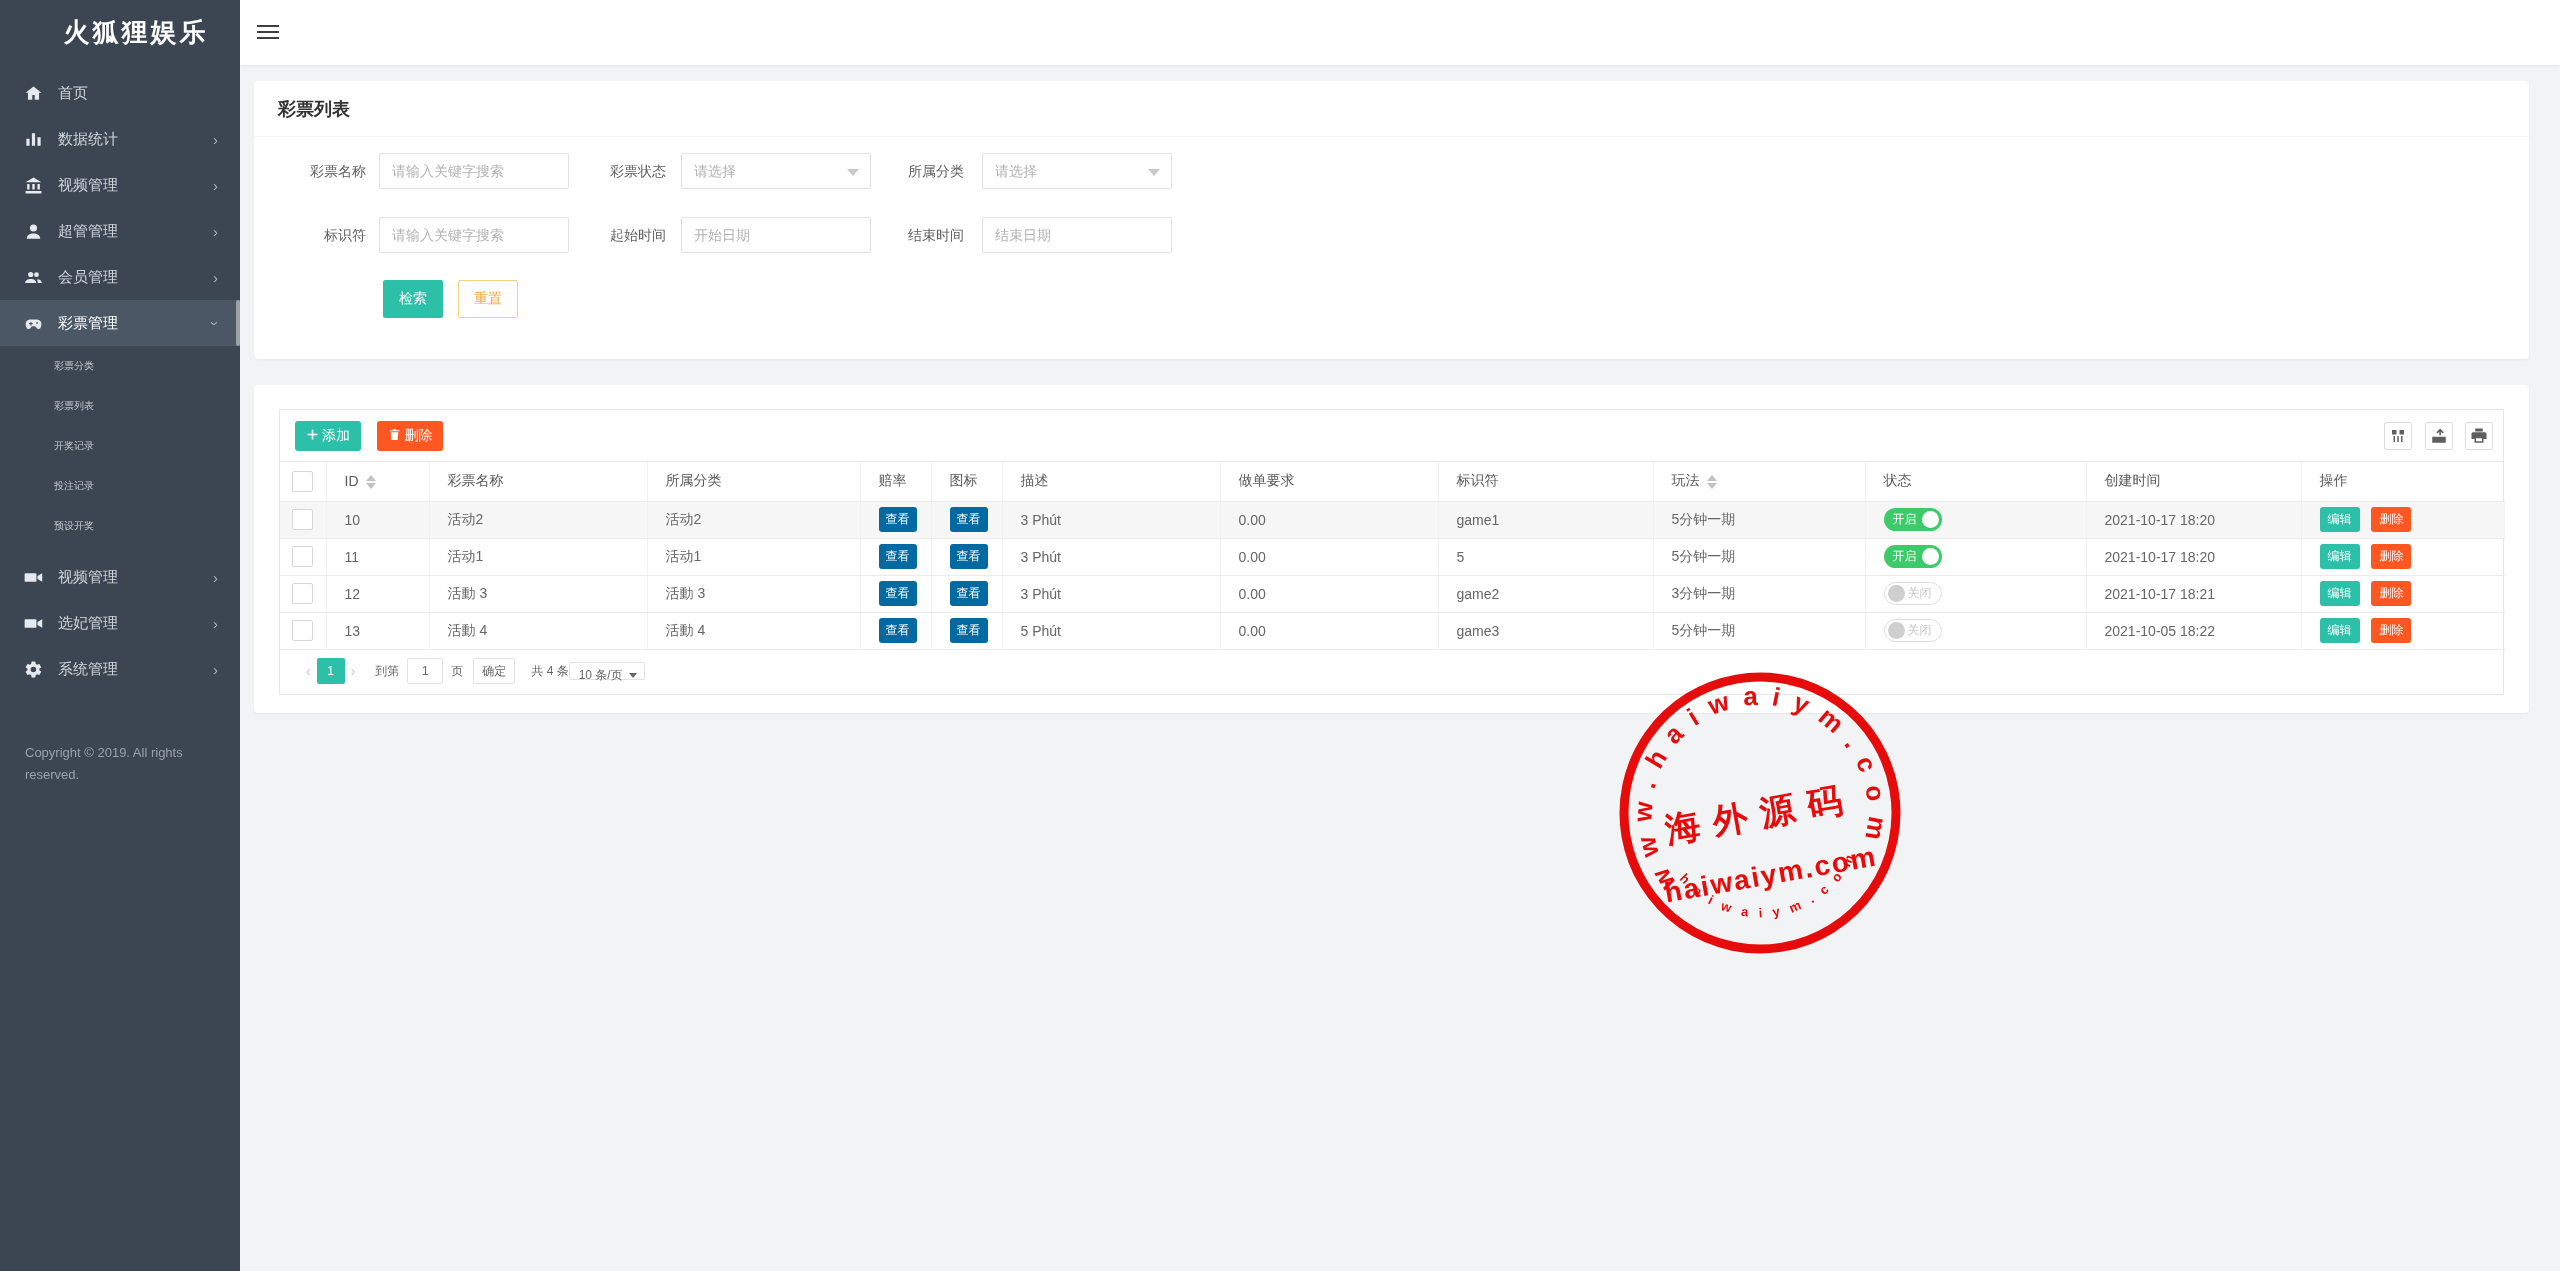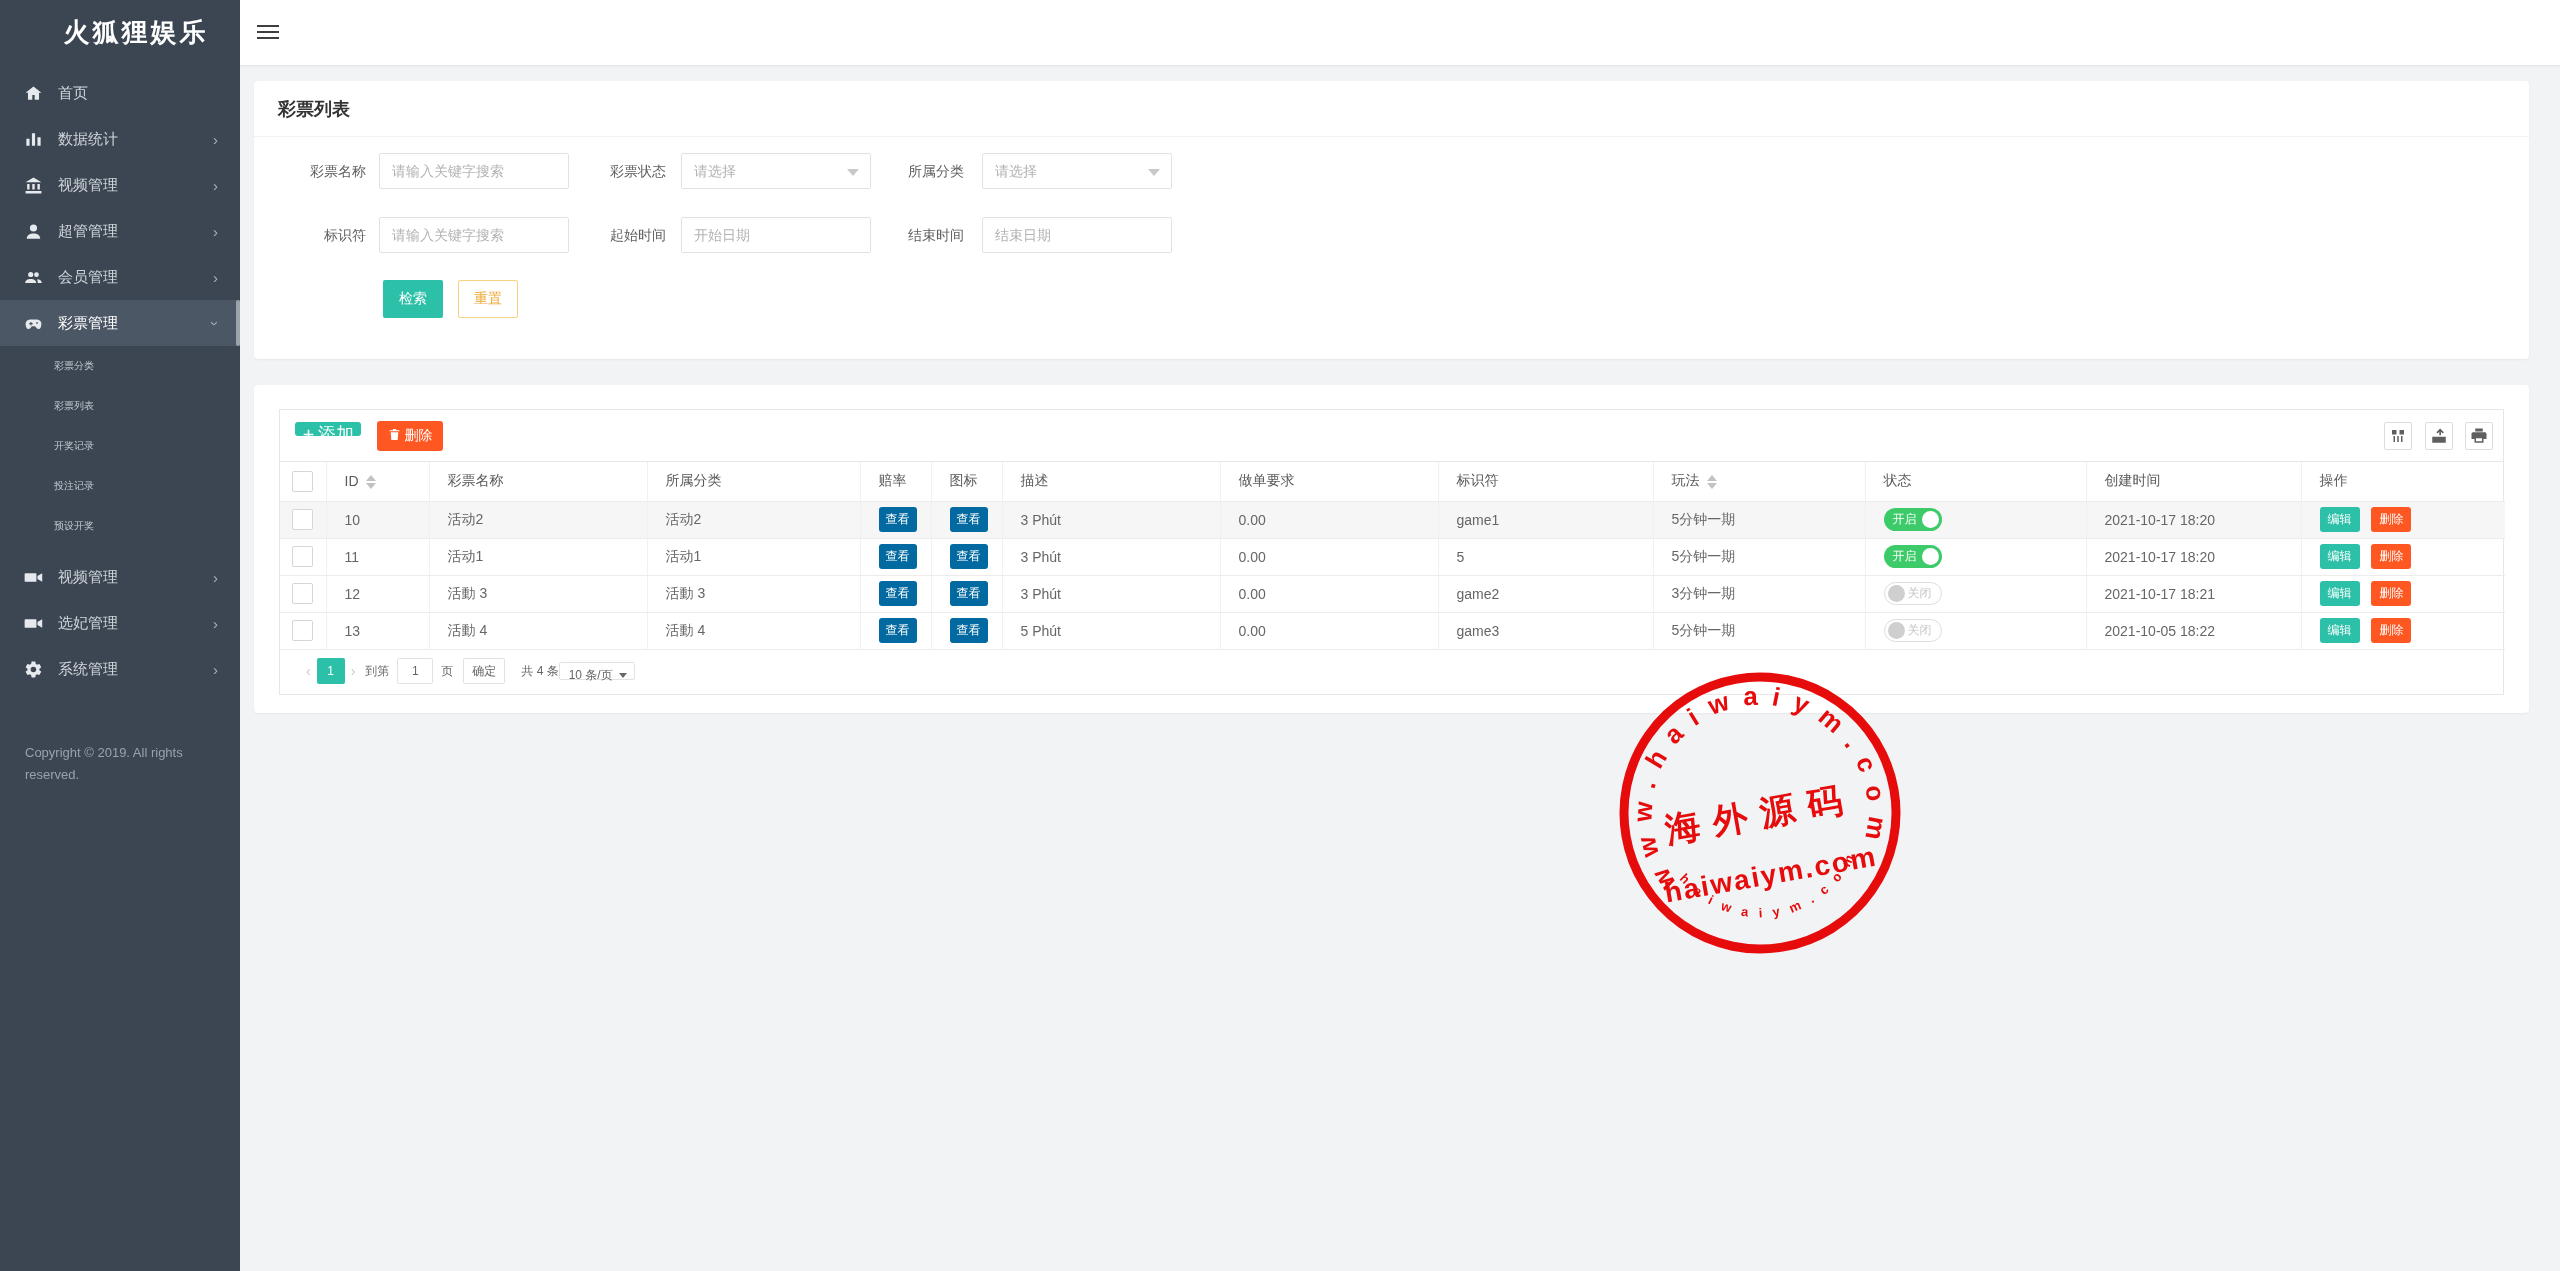--- a/index.html
+++ b/index.html
@@ -44,21 +44,21 @@
   .row1 { top:72px; } .row2 { top:136px; }
   .l1 { left:0; } .c1p { left:125px; }
   .l2 { left:300px; } .c2p { left:427px; }
   .l3 { left:598px; } .c3p { left:728px; }
   .btn { display:inline-block; border:none; border-radius:2px; cursor:pointer; font-family:Liberation Serif, serif; text-align:center; }
   .btn-search { position:absolute; left:129px; top:199px; width:60px; height:38px; background:#2cc0a8; color:#fff; font-size:14px; }
   .btn-reset  { position:absolute; left:204px; top:199px; width:60px; height:38px; background:#fff; border:1px solid #f3d37f; color:#efa93c; font-size:14px; border-radius:2px; cursor:pointer; }
   
   .twrap { position:absolute; left:25px; top:24px; width:2225px; height:286px; border:1px solid #e7e7e7; }
   .toolbar { position:relative; height:52px; border-bottom:1px solid #e7e7e7; padding:11px 15px; }
-  .btn-add { width:66px; height:14px; background:#2cc0a8; color:#fff; font-size:18px; border-radius:3px; margin-right:12px; }
+  .btn-add { width:66px; height:30px; background:#2cc0a8; color:#fff; font-size:14px; border-radius:3px; margin-right:12px; }
   .btn-del-top { width:66px; height:30px; background:#ff5722; color:#fff; font-size:14px; border-radius:3px; }
   .btn-add svg, .btn-del-top svg { width:13px; height:13px; fill:#fff; vertical-align:-1px; margin-right:3px; }
   .tool-icons { position:absolute; right:10px; top:12px; }
   .tool-btn { display:inline-block; width:28px; height:28px; border:1px solid #ddd; border-radius:2px; background:#fff; margin-left:8px; cursor:pointer; text-align:center; padding-top:4px; }
   .tool-btn svg { width:18px; height:18px; fill:#5f5f5f; }
   table { border-collapse:collapse; table-layout:fixed; width:2223px; font-size:14px; }
   col.c1{width:46px} col.c2{width:103px} col.c3{width:218px} col.c4{width:213px}
   col.c5{width:71px} col.c6{width:71px} col.c7{width:218px} col.c8{width:218px}
   col.c9{width:215px} col.c10{width:212px} col.c11{width:221px} col.c12{width:215px} col.c13{width:204px}
   th, td { border-right:1px solid #f1f1f1; border-bottom:1px solid #ececec; text-align:left; padding:0 0 0 18px; font-weight:normal; color:#666; white-space:nowrap; overflow:hidden; }
@@ -78,21 +78,21 @@
   .btn-del  { width:40px; height:25px; background:#ff5722; color:#fff; font-size:12px; border-radius:3px; }
   .switch { display:inline-flex; align-items:center; width:58px; height:23px; border-radius:12px; cursor:pointer; font-size:12px; }
   .switch.on  { background:#3dcb6a; justify-content:space-between; padding:0 3px 0 9px; color:#fff; }
   .switch.on  .knob { width:17px; height:17px; border-radius:50%; background:#fff; }
   .switch.off { background:#fff; border:1px solid #dedede; flex-direction:row-reverse; justify-content:space-between; padding:0 9px 0 3px; color:#c6c6c6;font-family:Liberation Mono, monospace; }
   .switch.off .knob { width:17px; height:17px; border-radius:50%; background:#cfcfcf; }
   
   .pager { position:absolute; left:20px; bottom:10px; height:26px; display:flex; align-items:center; font-size:12px; color:#666; }
   .pg-prev, .pg-next { color:#c9c9c9; font-size:14px; padding:0 6px; cursor:pointer; }
   .pg-page { width:28px; height:26px; line-height:26px; text-align:center; background:#2cc0a8; color:#fff; border-radius:2px; cursor:pointer; }
-  .pg-txt { margin-left:4px; color:#6b6b6b; }
+  .pg-txt { margin-left:14px; color:#6b6b6b; }
   .pg-input { width:36px; height:26px; border:1px solid #e2e2e2; border-radius:2px; text-align:center; font-size:12px; color:#666; margin:0 8px; outline:none; font-family:inherit; }
   .pg-confirm { width:42px; height:26px; border:1px solid #e2e2e2; border-radius:2px; background:#fff; color:#666; font-size:12px; margin-left:10px; cursor:pointer; }
   .pg-total { margin-left:16px; }
   .pg-size { position:relative; width:76px; height:18px; line-height:24px; border:1px solid #e2e2e2; border-radius:2px; padding-left:9px; cursor:pointer; color:#666; }
   .pg-size .sel-caret { position:absolute; right:7px; top:10px; width:0; height:0; border-left:4px solid transparent; border-right:4px solid transparent; border-top:5px solid #666; }
   
   .stamp { position:absolute; left:1610px; top:663px; width:300px; height:300px; z-index:20; pointer-events:none; opacity:.95; }
   .st-top { font-size:26px; font-weight:bold; letter-spacing:13px; fill:#e60000; font-family:"Liberation Sans",sans-serif; }
   .st-cn  { font-size:35px; font-weight:bold; letter-spacing:13px; fill:#e60000; font-family:"Liberation Serif",serif; }
   .st-en  { font-size:28px; font-weight:bold; letter-spacing:2px; fill:#e60000; font-family:"Liberation Sans",sans-serif; }

